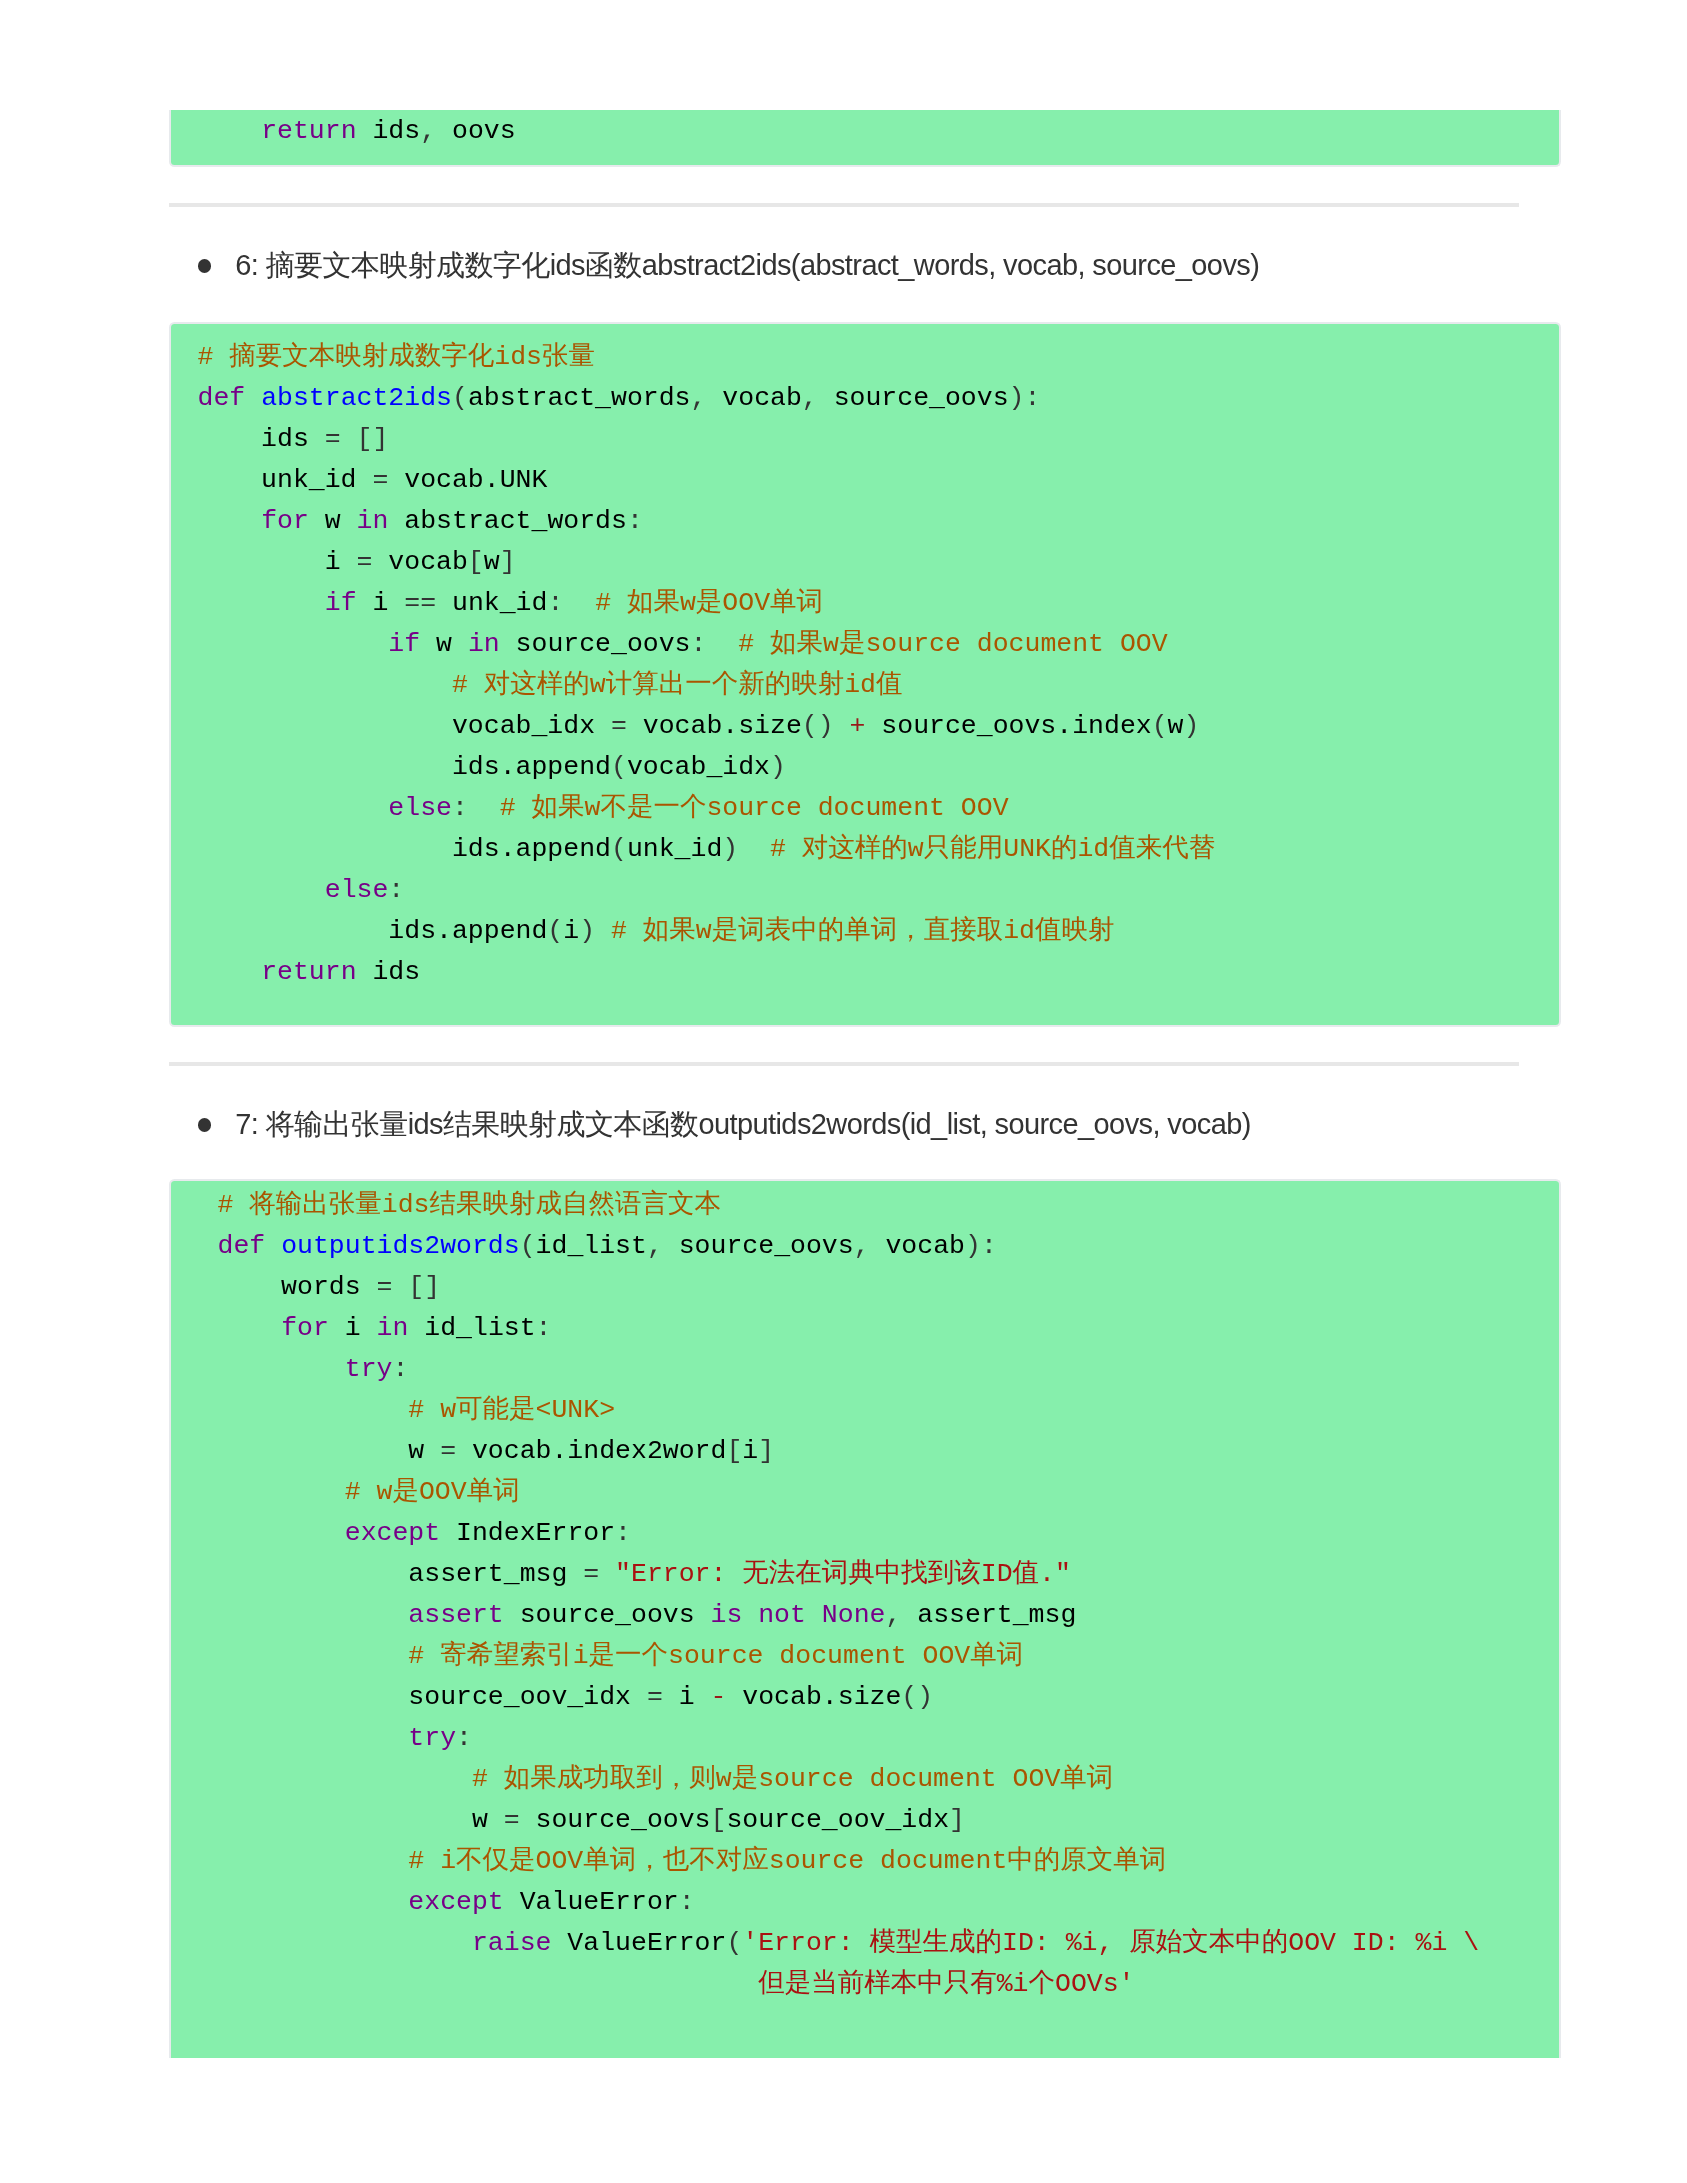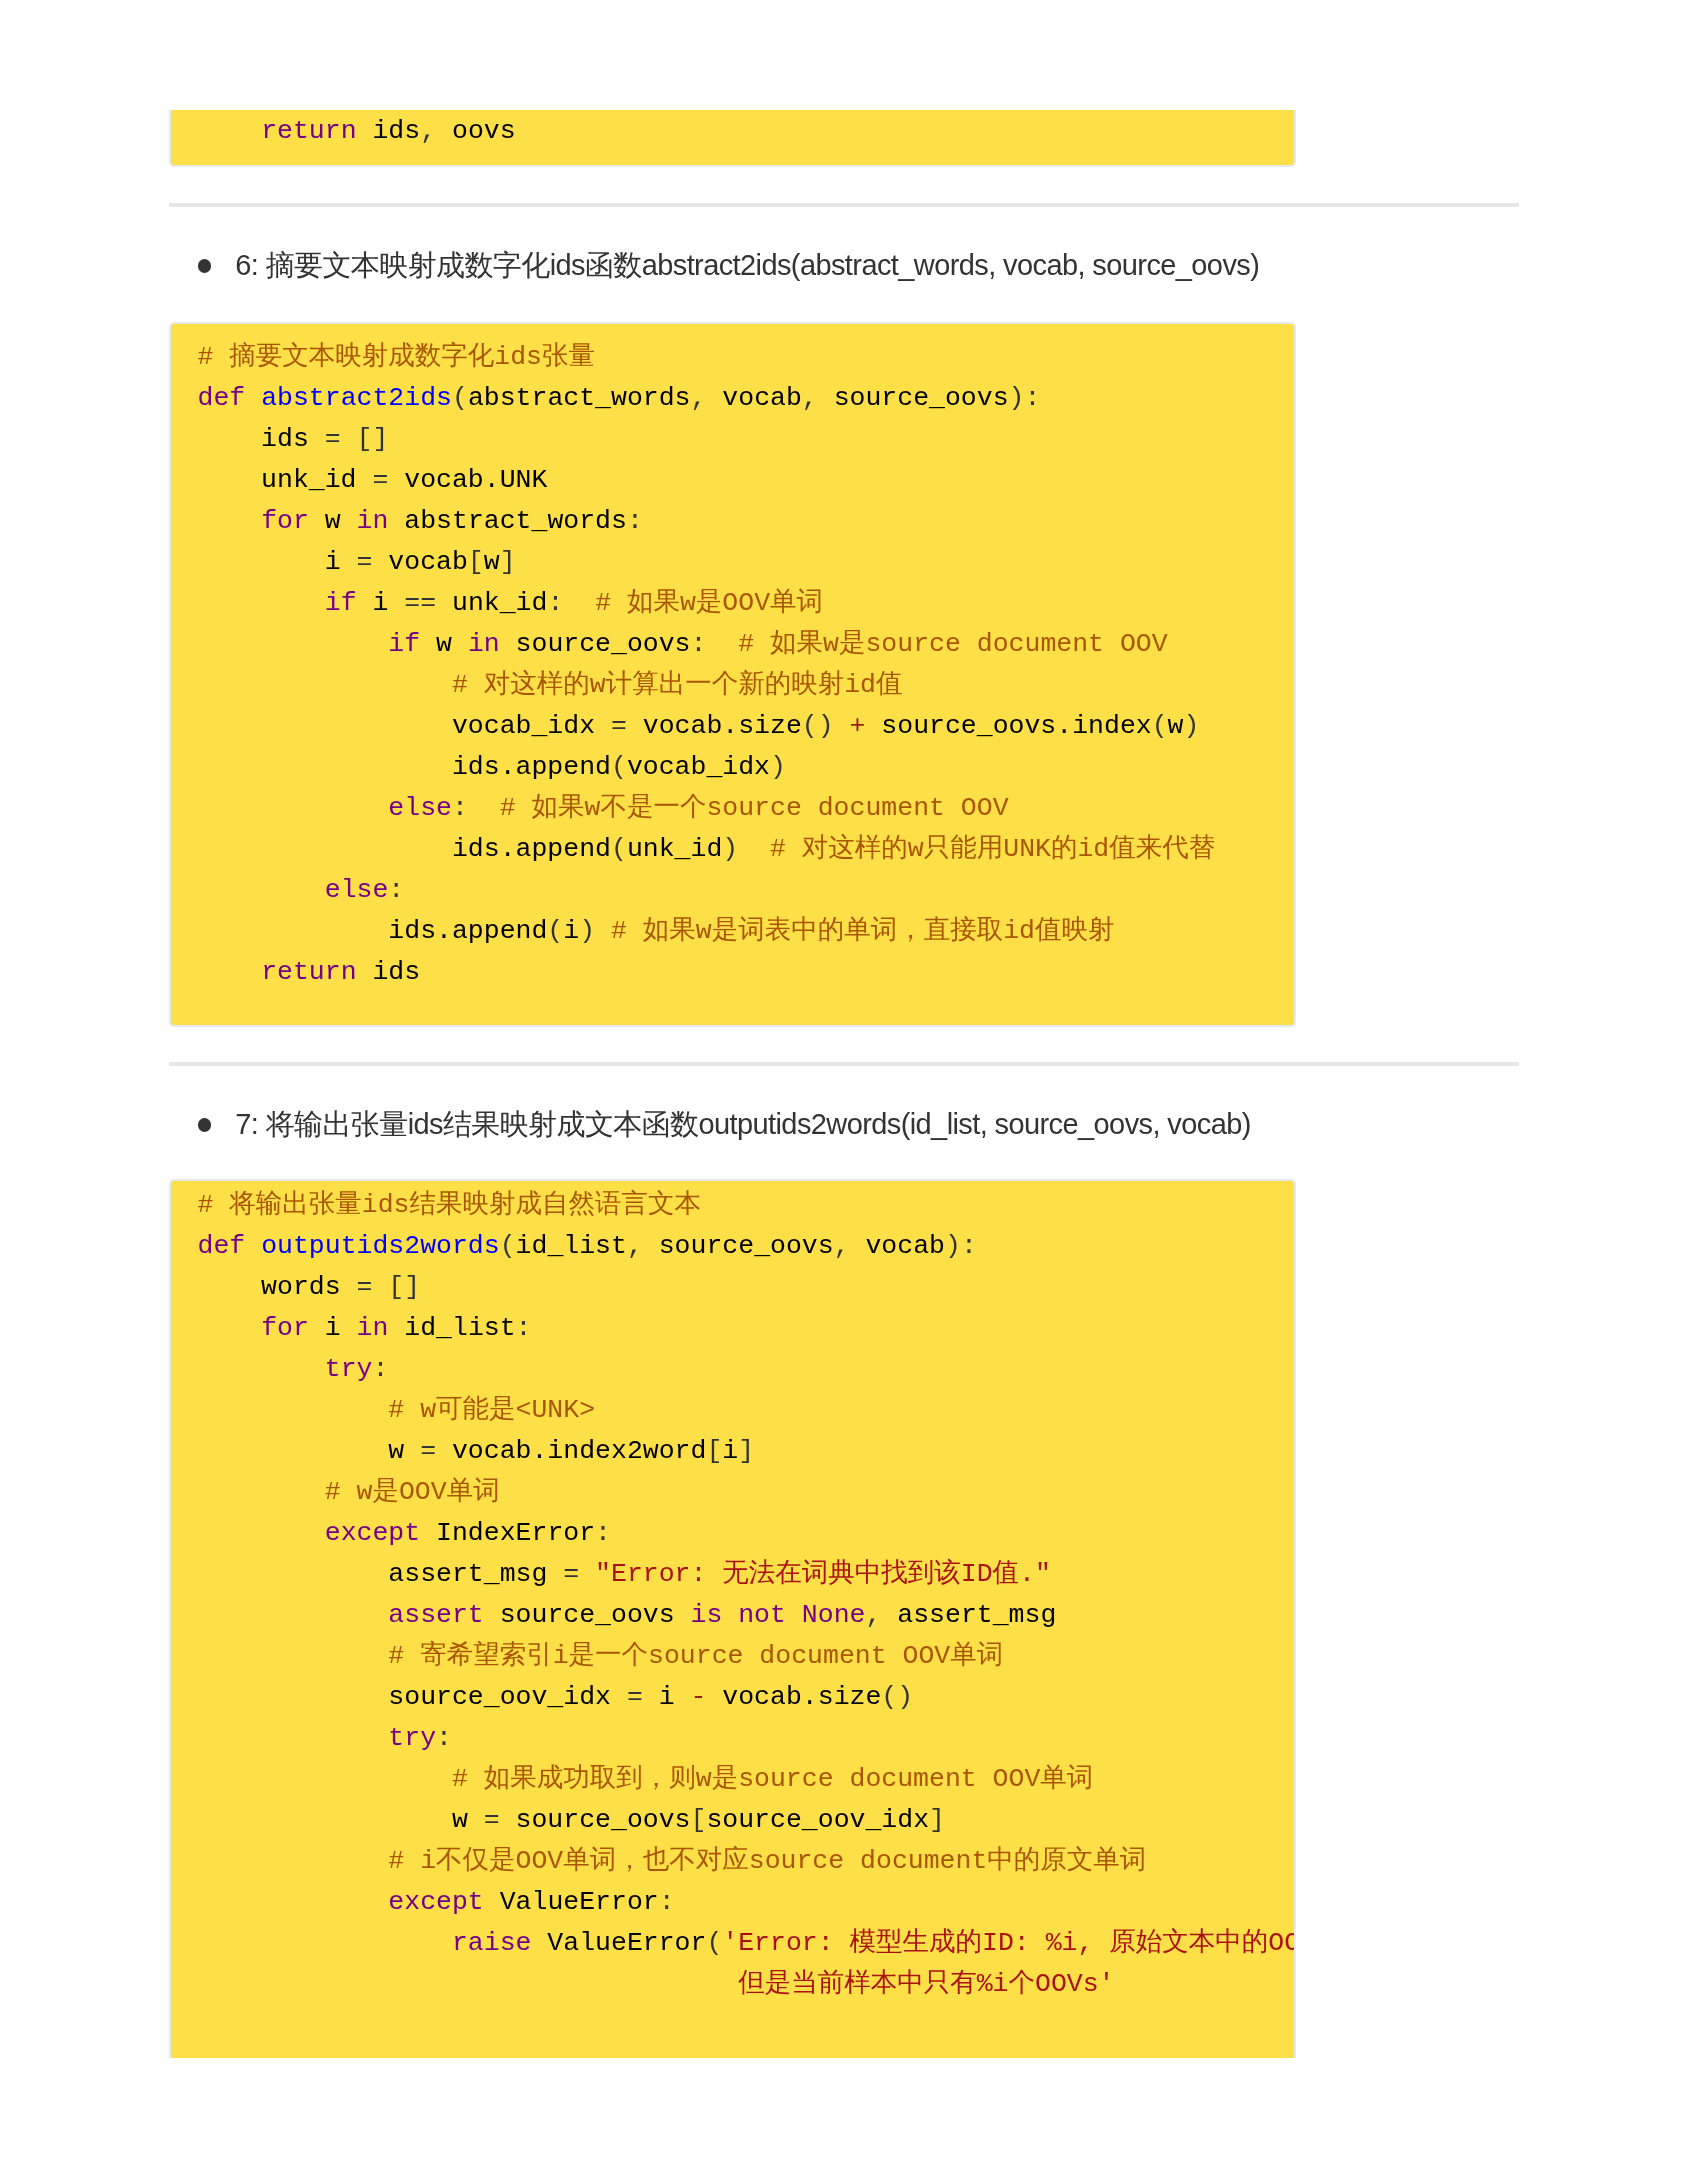--- a/index.html
+++ b/index.html
@@ -1,24 +1,24 @@
 <!DOCTYPE html>
 <html style="font-size:8.8px"><head>
 <meta charset="utf-8">
 <style>
   html, body { margin: 0; padding: 0; background: #ffffff; }
   body { width: 1687px; height: 2183px; position: relative; overflow: hidden; }
   .code-block {
-    position: absolute; left: 169px; width: 1127px;
-    background: #fde047; box-sizing: border-box;
+    position: absolute; left: 169px; width: 1392px;
+    background: #86efac; box-sizing: border-box;
     border: 2.2px solid #e7eaed; border-radius: 5.5px;
     overflow: hidden;
   }
   .code-block.cut-top { border-top: none; border-top-left-radius: 0; border-top-right-radius: 0; }
-  .code-block.cut-bottom { border-bottom: none; border-bottom-left-radius: 0; border-bottom-right-radius: 0; }
+  .code-block.cut-bottom { border-bottom: none; border-bottom-left-radius: 0; border-bottom-right-radius: 0; padding-left: 20px; }
   pre {
     margin: 0; padding: 0 0 0 26.5px;
     font-family: "Liberation Mono", "DejaVu Sans Mono", monospace;
     font-size: 26.5px; line-height: 41px; color: #000;
     white-space: pre;
   }
   .line { display: block; height: 41px; }
   .kw { color: #770088; }
   .def { color: #0000ff; }
   .cm { color: #aa5500; }

